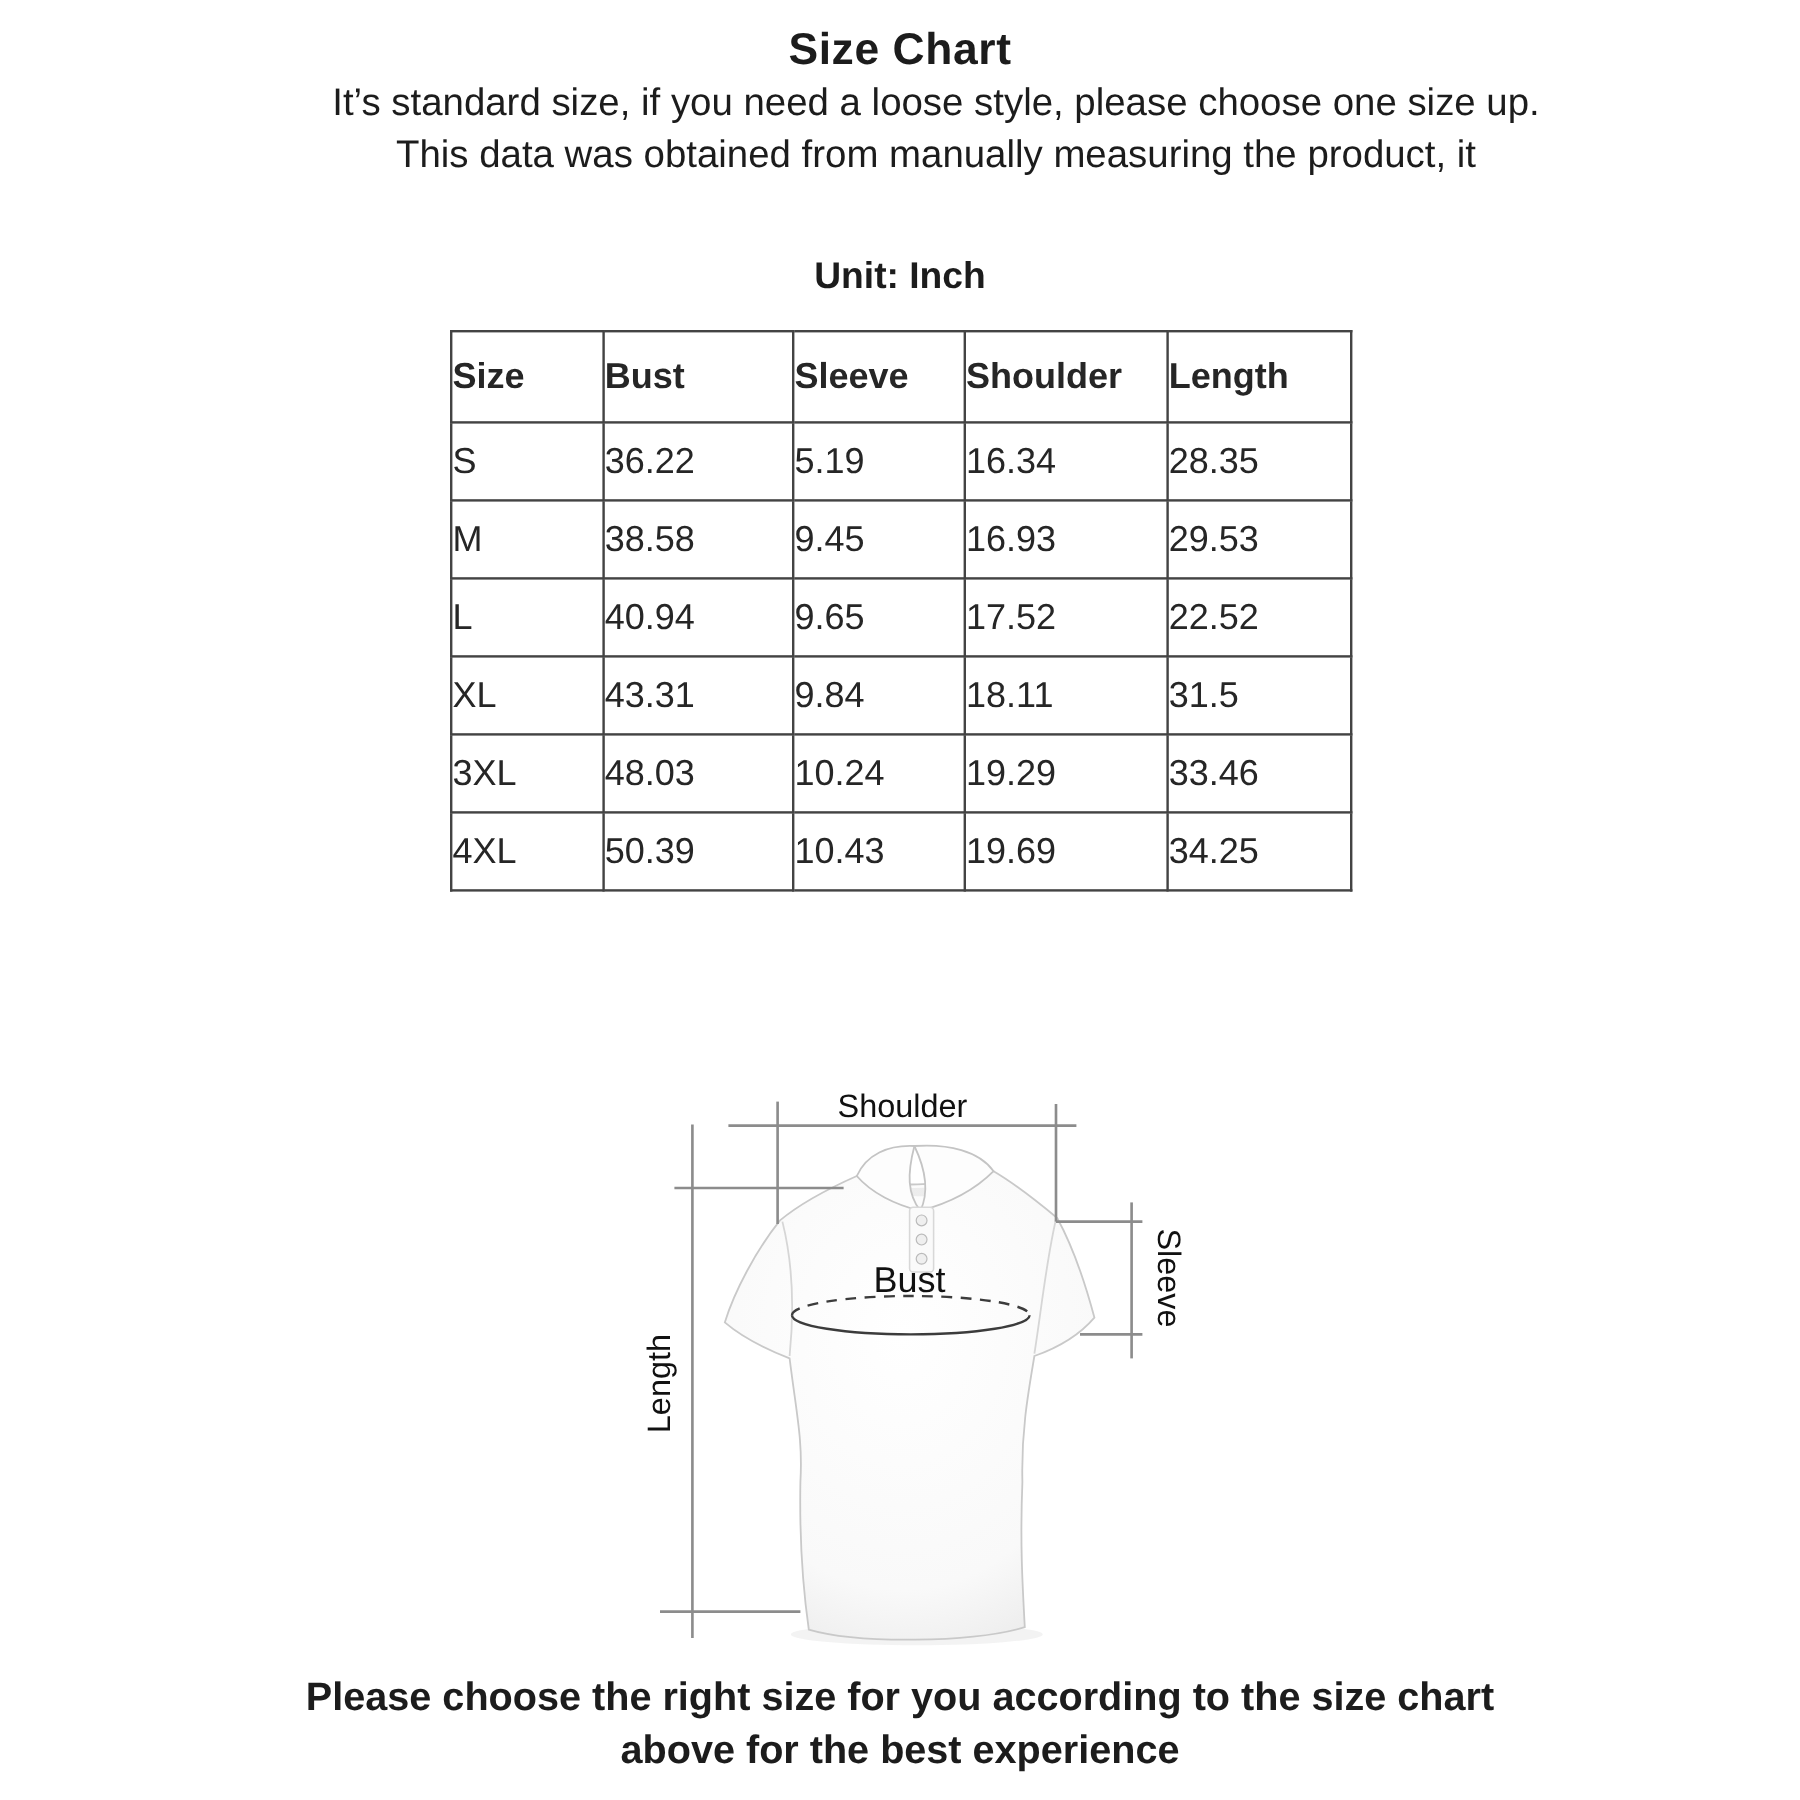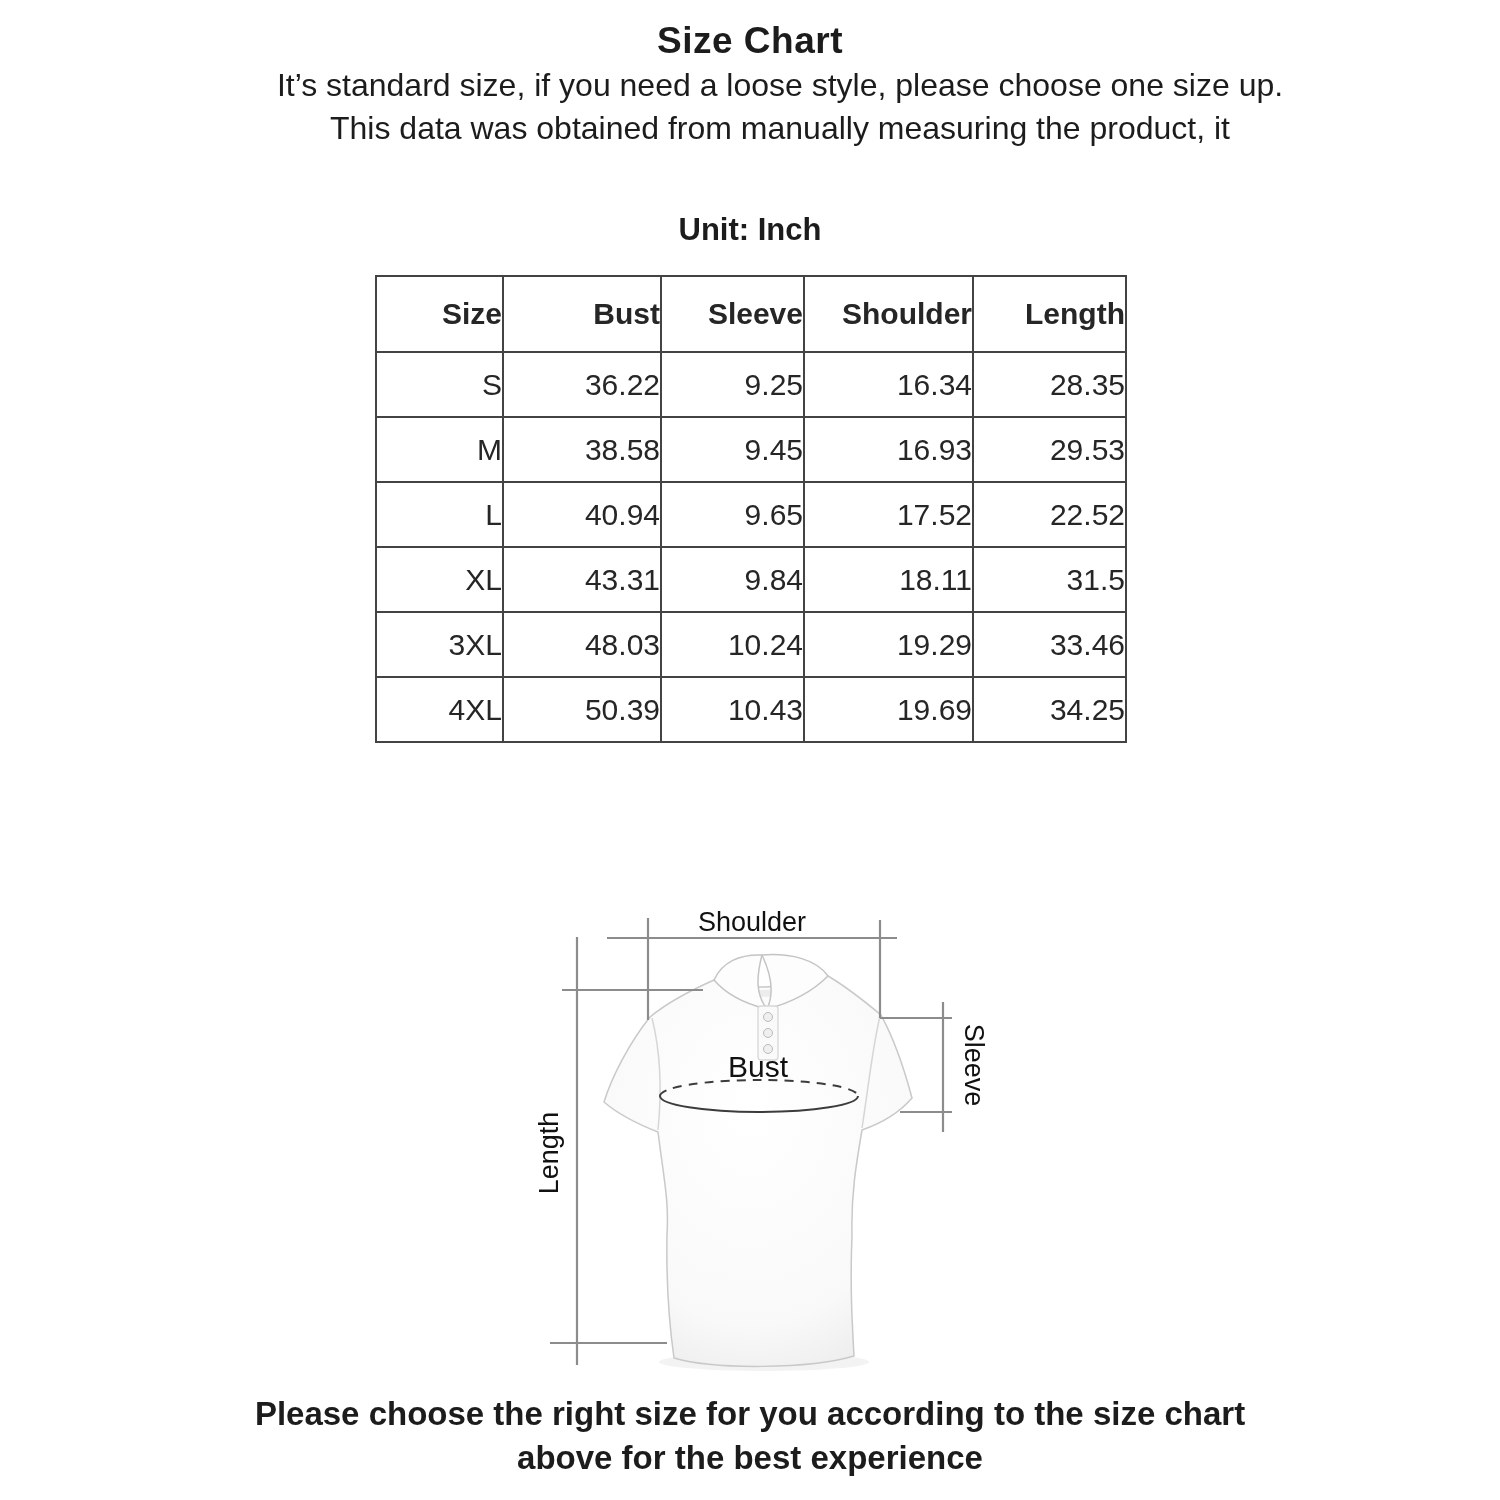--- a/index.html
+++ b/index.html
@@ -24,21 +24,21 @@
     top:212px;
     font-size:31px; font-weight:700;
   }
   table.size-table {
     position:absolute; left:375px; top:275px; width:750px;
     border-collapse:collapse; table-layout:fixed;
     background:#ffffff;
   }
   .size-table th, .size-table td {
     border:2px solid #434343;
-    text-align:right; vertical-align:middle;
+    text-align:left; vertical-align:middle;
     font-size:30px; color:#262626;
     padding:0; overflow:hidden; white-space:nowrap;
   }
   .size-table th { height:74px; font-weight:700; }
   .size-table td { height:63px; font-weight:400; }
   svg.diagram { position:absolute; left:500px; top:890px; }
   .measure-label { font-size:27px; fill:#111111; font-weight:400; }
   .bust-label { font-size:30px; fill:#111111; }
   .footer {
     top:1392px;
@@ -73,21 +73,21 @@
         <th>Bust</th>
         <th>Sleeve</th>
         <th>Shoulder</th>
         <th>Length</th>
       </tr>
     </thead>
     <tbody>
         <tr>
           <td>S</td>
           <td>36.22</td>
-          <td>9.25</td>
+          <td>5.19</td>
           <td>16.34</td>
           <td>28.35</td>
         </tr>
         <tr>
           <td>M</td>
           <td>38.58</td>
           <td>9.45</td>
           <td>16.93</td>
           <td>29.53</td>
         </tr>

